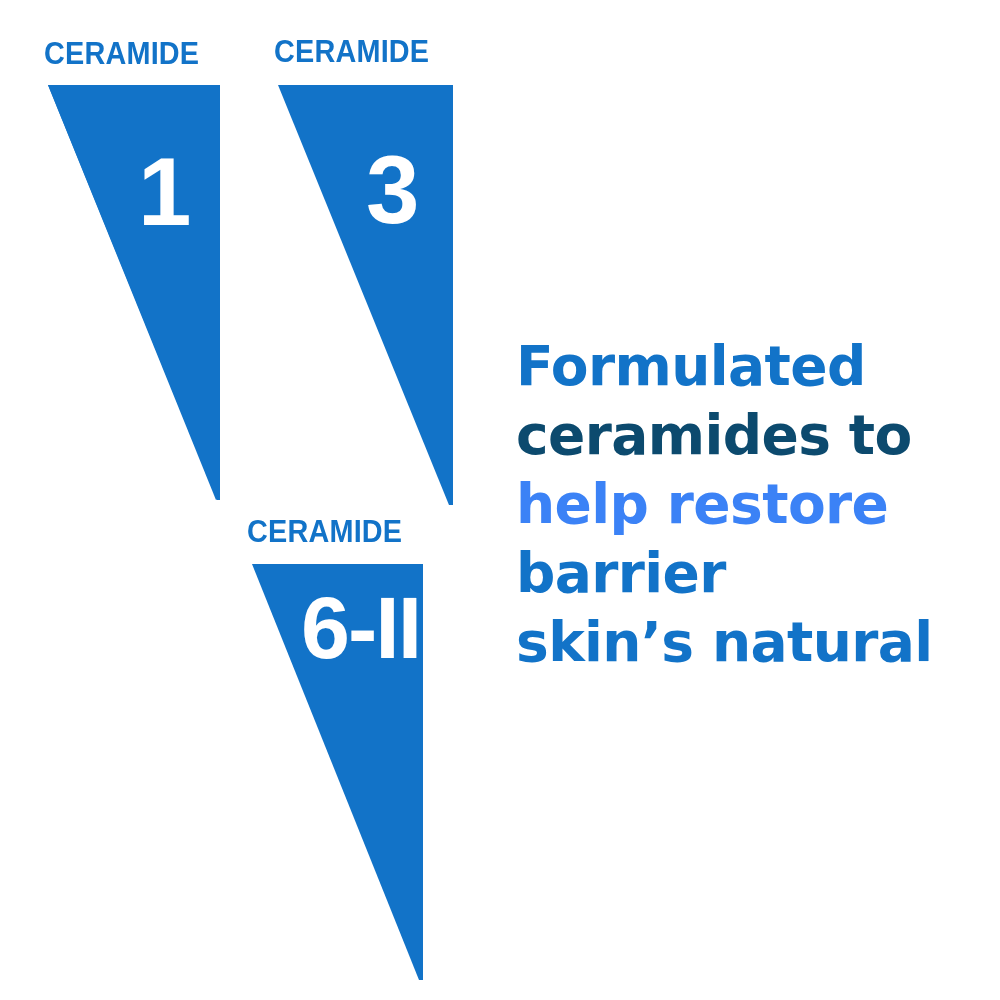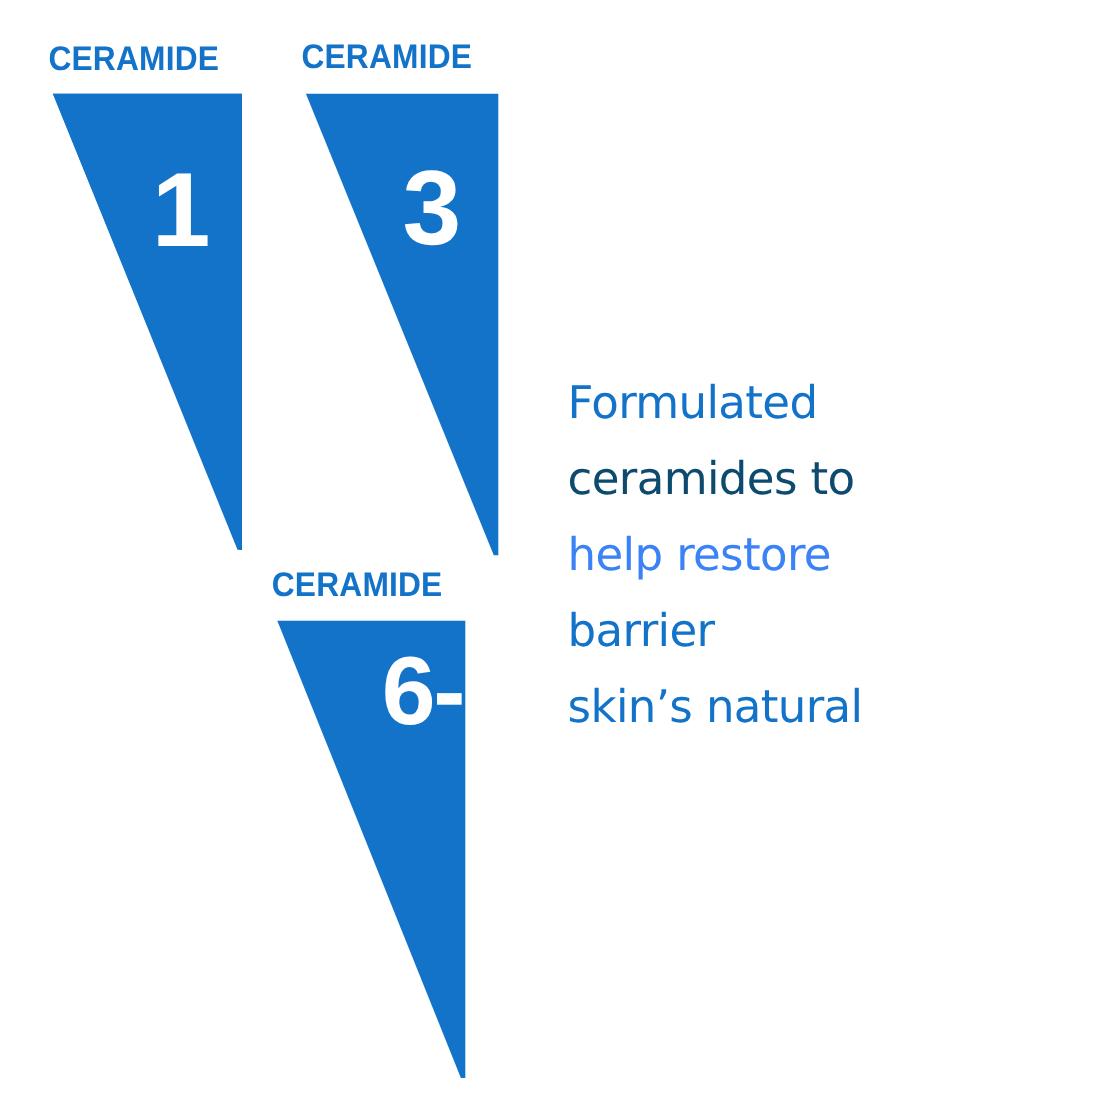--- a/index.html
+++ b/index.html
@@ -61,33 +61,33 @@
   #badge-ceramide-1 .badge-number { font-size: 96px; left: 94px; top: 106px; }
 
   
   #badge-ceramide-2 { left: 274px; top: 36px; width: 186px; height: 470px; }
   #badge-ceramide-2 .badge-wedge { top: 49px; }
   #badge-ceramide-2 .badge-number { font-size: 96px; left: 92px; top: 106px; }
 
   
   #badge-ceramide-3 { left: 247px; top: 516px; width: 186px; height: 462px; }
   #badge-ceramide-3 .badge-wedge { top: 48px; }
-  #badge-ceramide-3 .badge-number { font-size: 88px; left: 54px; top: 68px; letter-spacing: -2px; margin-left: 46px; }
+  #badge-ceramide-3 .badge-number { font-size: 88px; left: 54px; top: 68px; letter-spacing: -2px; }
 
   
   #benefit-copy {
     position: absolute;
     left: 516px;
     top: 332px;
     width: 440px;
   }
   #benefit-copy .copy-line {
     font-family: "DejaVu Sans", "Liberation Sans", sans-serif;
-    font-weight: 400;
-    font-size: 41px;
+    font-weight: 700;
+    font-size: 55px;
     line-height: 69px;
     color: #1273C8;
     letter-spacing: -0.6px;
     white-space: nowrap;
   }
 </style>
 </head>
 <body style="background: rgb(255, 255, 255);">
 
 <div id="stage" style="background: rgb(255, 255, 255);">

